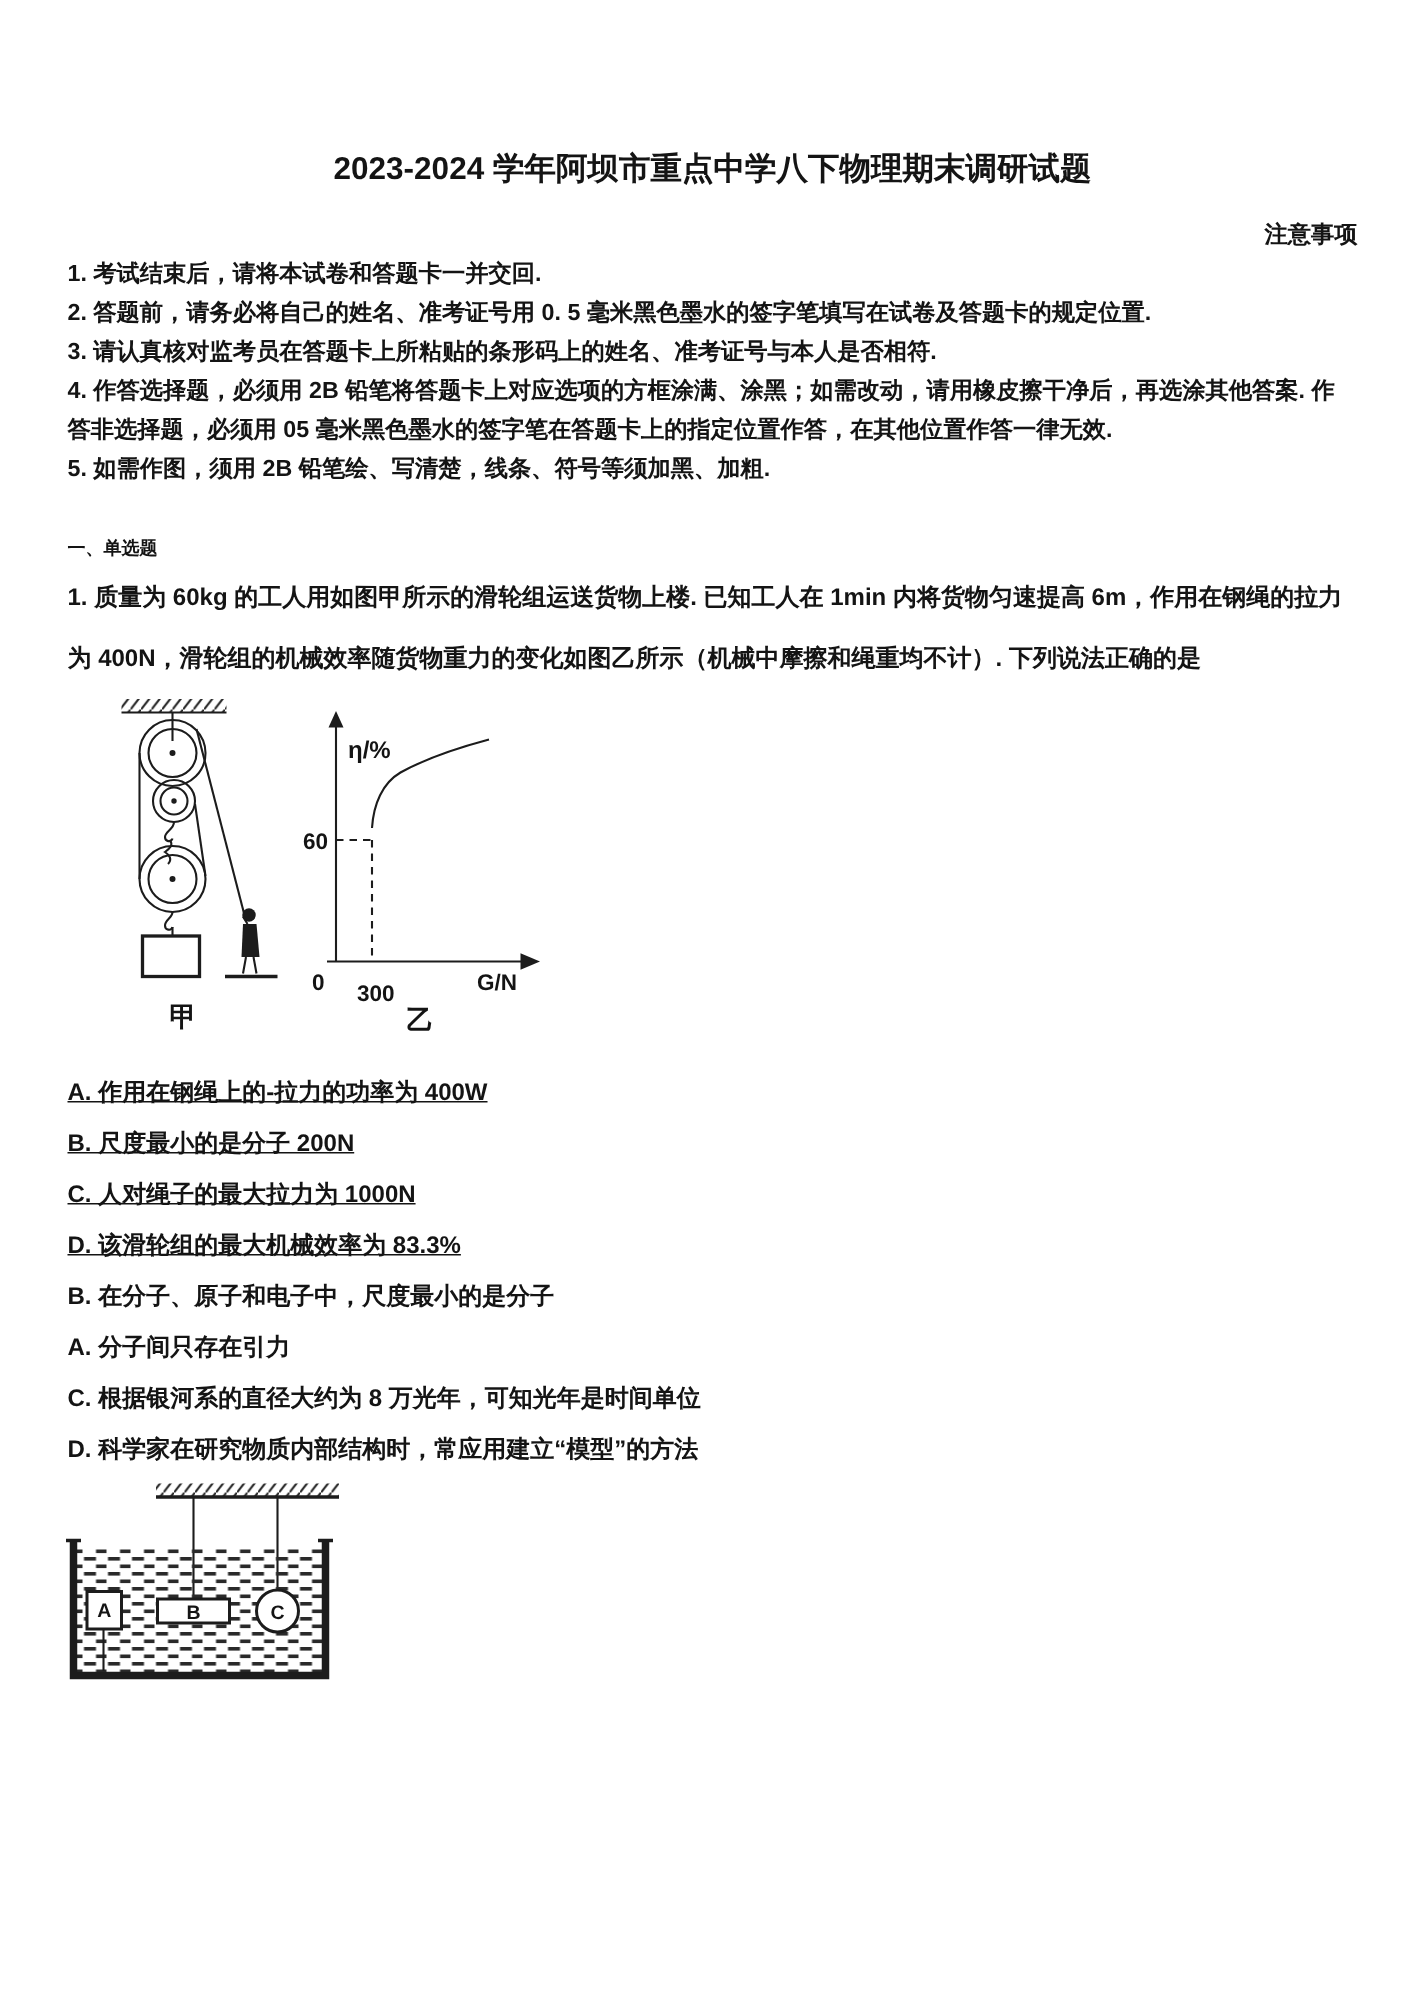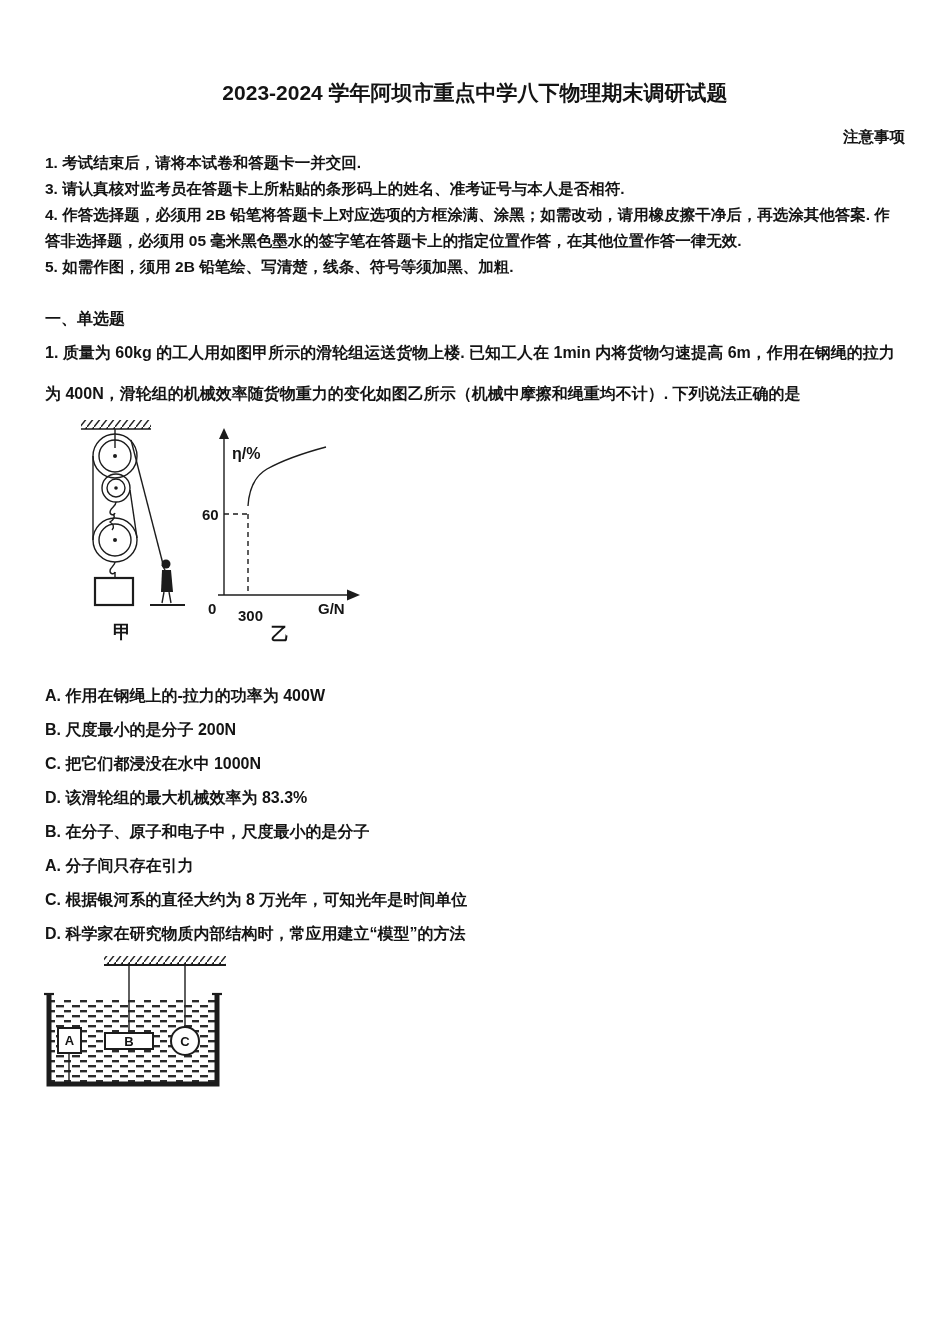--- a/index.html
+++ b/index.html
@@ -2,46 +2,47 @@
 <html><head>
 <meta charset="utf-8">
 <style>
   html,body { margin:0; padding:0; background:#ffffff; }
   body {
     width:950px; height:1344px; overflow:hidden;
     color:#141414;
     font-family:"Liberation Sans","DejaVu Sans",sans-serif;
     font-weight:700;
   }
-  .page { box-sizing:border-box; width:950px; padding:78px 45px 0 45px; }
+  .page { box-sizing:border-box; width:950px; padding:98px 45px 0 45px; }
   .title { font-size:21px; line-height:30px; text-align:center; margin:0 0 16px 0; }
   .notice-head { font-size:15.5px; line-height:26px;text-align:right; }
   .notice-item { font-size:15.5px; line-height:26px; }
-  .section-head { font-size:16px; line-height:26px; margin-top:26px; }
+  .section-head { font-size:12px; line-height:26px; margin-top:26px; }
   .q-lead { font-size:16px; line-height:41px; }
   .figure-row { display:flex; align-items:flex-start; margin:4px 0 0 28px; }
-  .opt-block { margin-top:33px; }
+  .opt-block { margin-top:20px;text-decoration:underline; }
   .opt, .q-line { font-size:16px; line-height:34px; }
   .figure-tank { margin:2px 0 0 -6px; }
   svg { display:block; }
   .stroke { stroke:#1c1c1c; fill:none; stroke-width:1.4; }
   .thick { stroke:#1c1c1c; fill:none; stroke-width:2.2; }
   .fillb { fill:#1c1c1c; stroke:none; }
   .svgtext { font-family:"Liberation Sans","DejaVu Sans",sans-serif; font-weight:700; fill:#141414; }
 </style>
 </head>
 <body>
 
 <div class="page">
 
   <h1 class="title">2023-2024 学年阿坝市重点中学八下物理期末调研试题</h1>
 
   <div>
     <div class="notice-head">注意事项</div>
     <div class="notice-item">1. 考试结束后，请将本试卷和答题卡一并交回.</div>
+    <div class="notice-item">2. 答题前，请务必将自己的姓名、准考证号用 0. 5 毫米黑色墨水的签字笔填写在试卷及答题卡的规定位置.</div>
     <div class="notice-item">3. 请认真核对监考员在答题卡上所粘贴的条形码上的姓名、准考证号与本人是否相符.</div>
     <div class="notice-item">4. 作答选择题，必须用 2B 铅笔将答题卡上对应选项的方框涂满、涂黑；如需改动，请用橡皮擦干净后，再选涂其他答案. 作答非选择题，必须用 05 毫米黑色墨水的签字笔在答题卡上的指定位置作答，在其他位置作答一律无效.</div>
     <div class="notice-item">5. 如需作图，须用 2B 铅笔绘、写清楚，线条、符号等须加黑、加粗.</div>
   </div>
 
   <div class="section-head">一、单选题</div>
 
   <div class="q-lead">1. 质量为 60kg 的工人用如图甲所示的滑轮组运送货物上楼. 已知工人在 1min 内将货物匀速提高 6m，作用在钢绳的拉力为 400N，滑轮组的机械效率随货物重力的变化如图乙所示（机械中摩擦和绳重均不计）. 下列说法正确的是</div>
 
   <div class="figure-row">
@@ -101,21 +102,21 @@
       <text class="svgtext" x="7" y="196" font-size="15">0</text>
       <text class="svgtext" x="37" y="203" font-size="15">300</text>
       <text class="svgtext" x="117" y="196" font-size="15">G/N</text>
       <text class="svgtext" x="70" y="222" font-size="18">乙</text>
     </svg>
   </div>
 
   <div class="opt-block">
     <div class="opt">A. 作用在钢绳上的-拉力的功率为 400W</div>
     <div class="opt">B. 尺度最小的是分子 200N</div>
-    <div class="opt">C. 把它们都浸没在水中 1000N</div>
+    <div class="opt">C. 人对绳子的最大拉力为 1000N</div>
     <div class="opt">D. 该滑轮组的最大机械效率为 83.3%</div>
   </div>
 
   <div>
     <div class="opt">B. 在分子、原子和电子中，尺度最小的是分子</div>
     <div class="opt">A. 分子间只存在引力</div>
     <div class="opt">C. 根据银河系的直径大约为 8 万光年，可知光年是时间单位</div>
     <div class="opt">D. 科学家在研究物质内部结构时，常应用建立“模型”的方法</div>
   </div>
 

